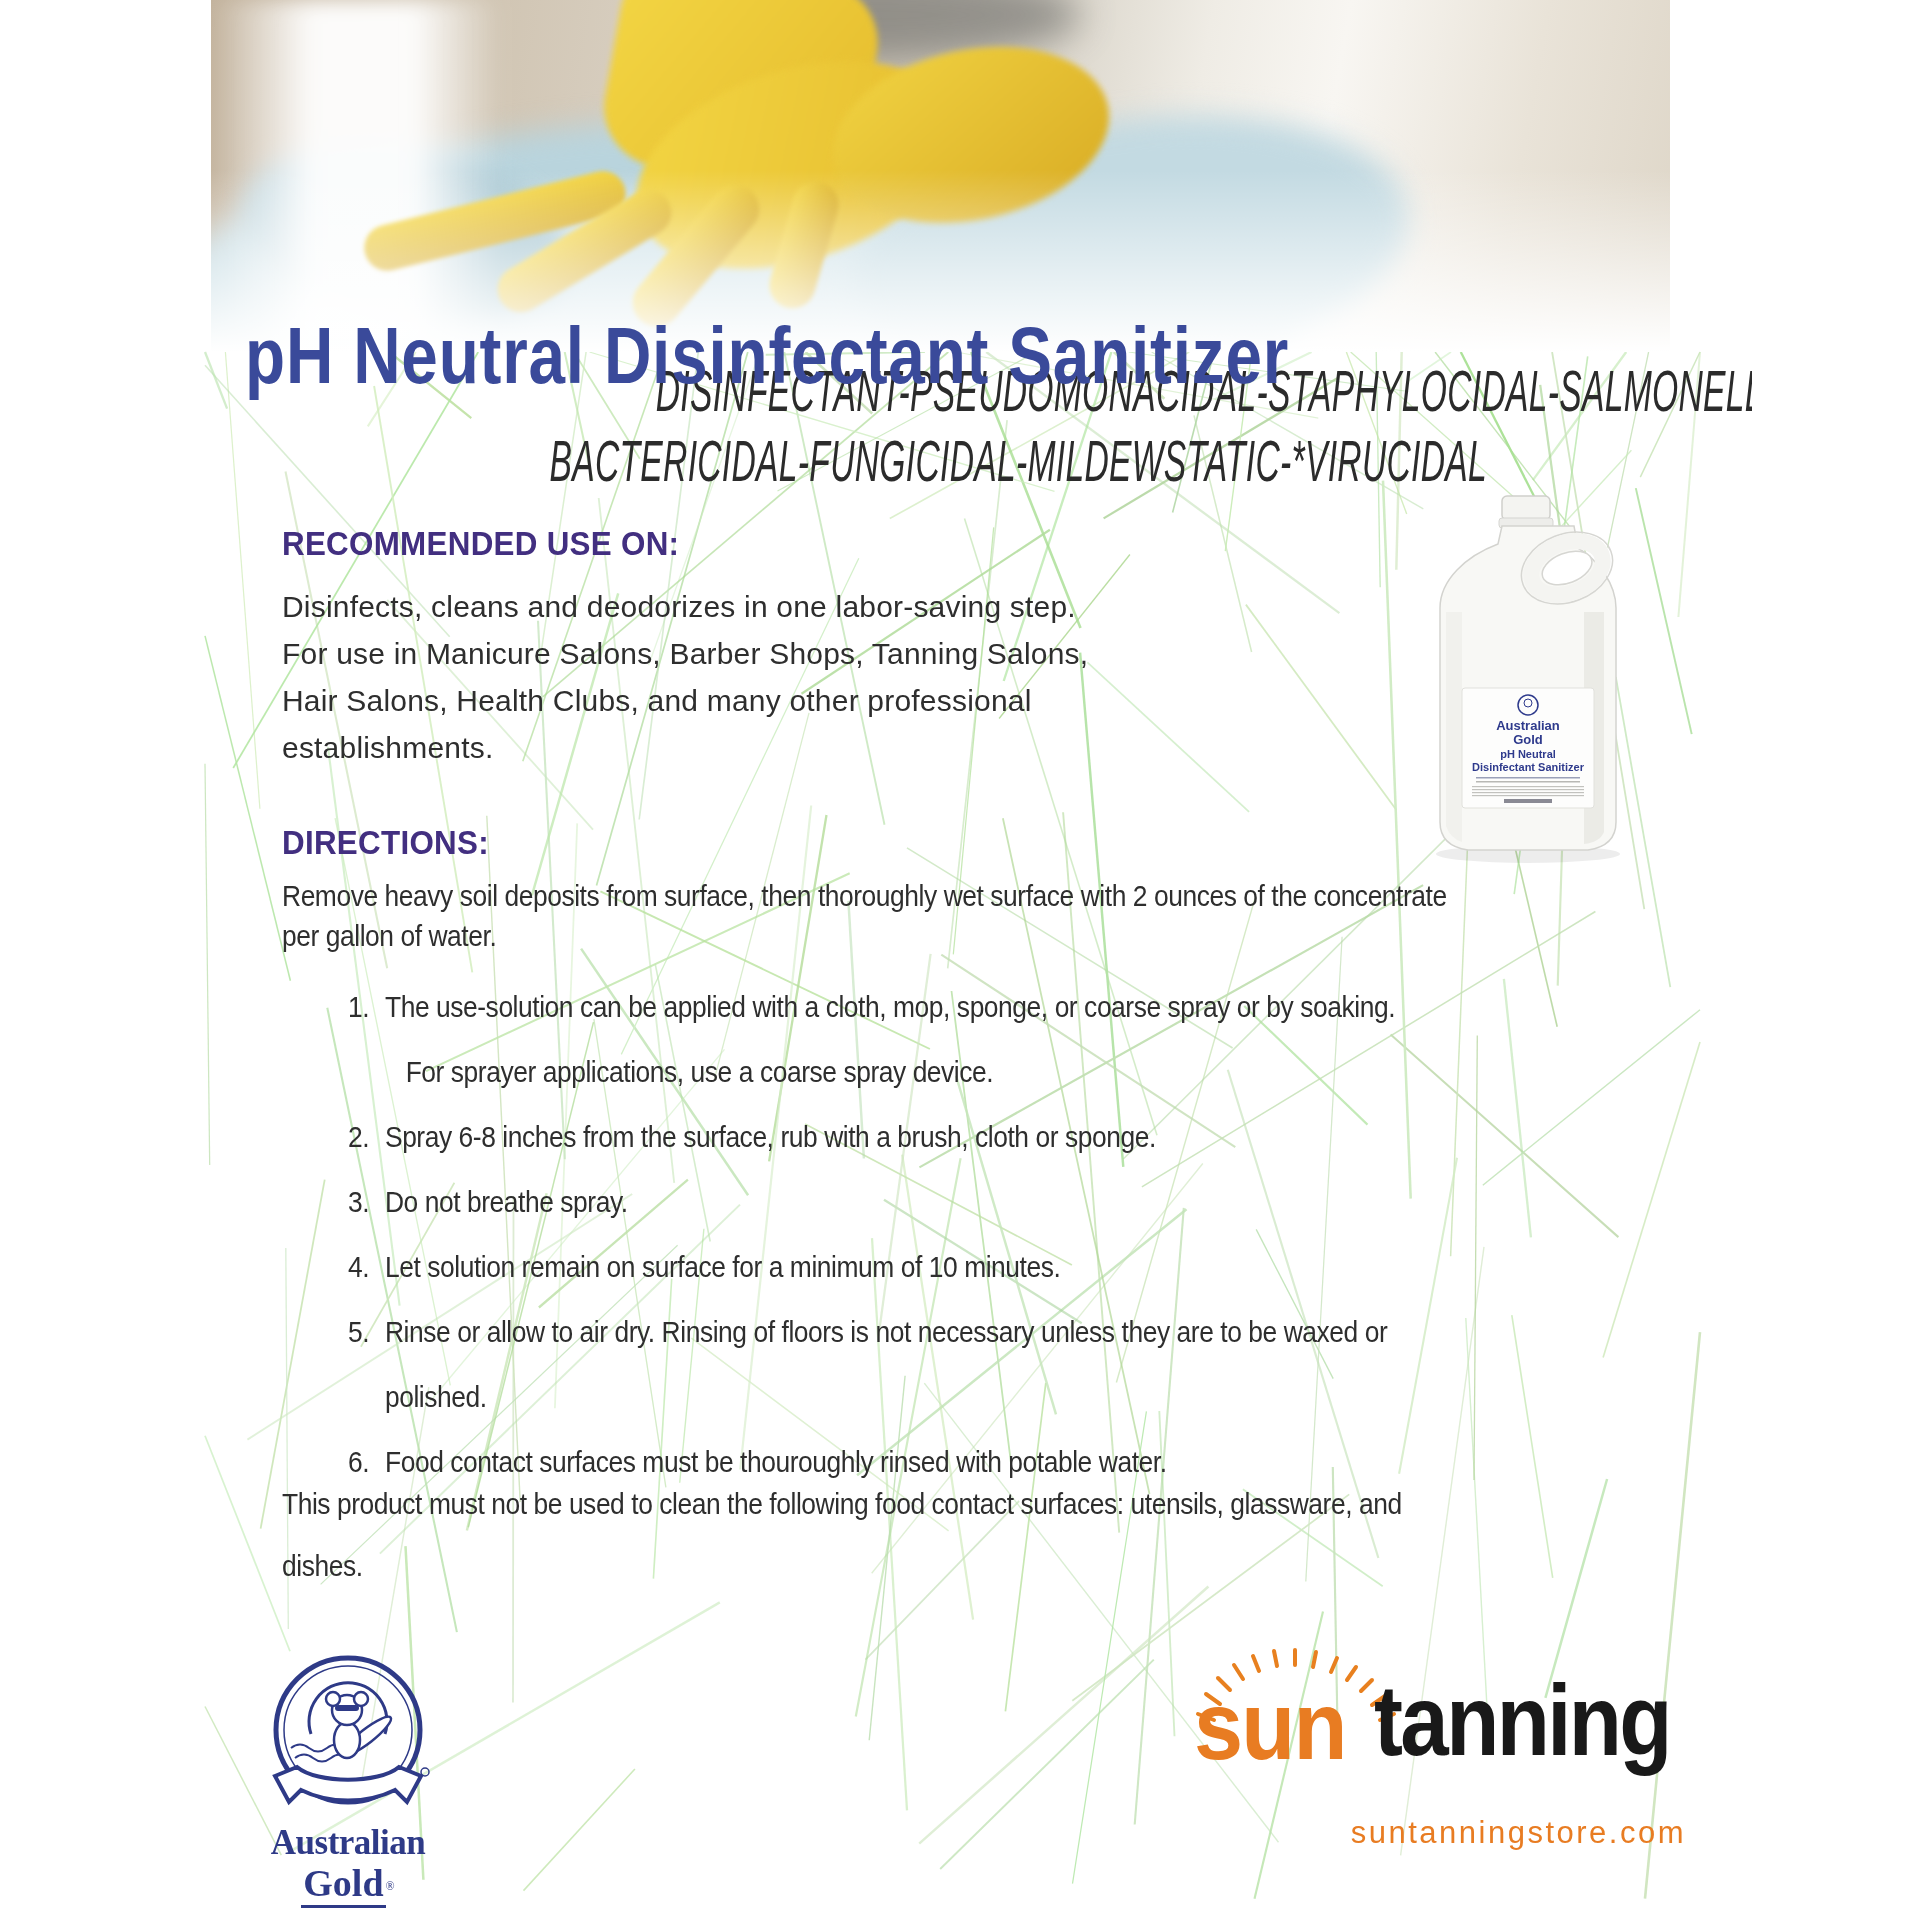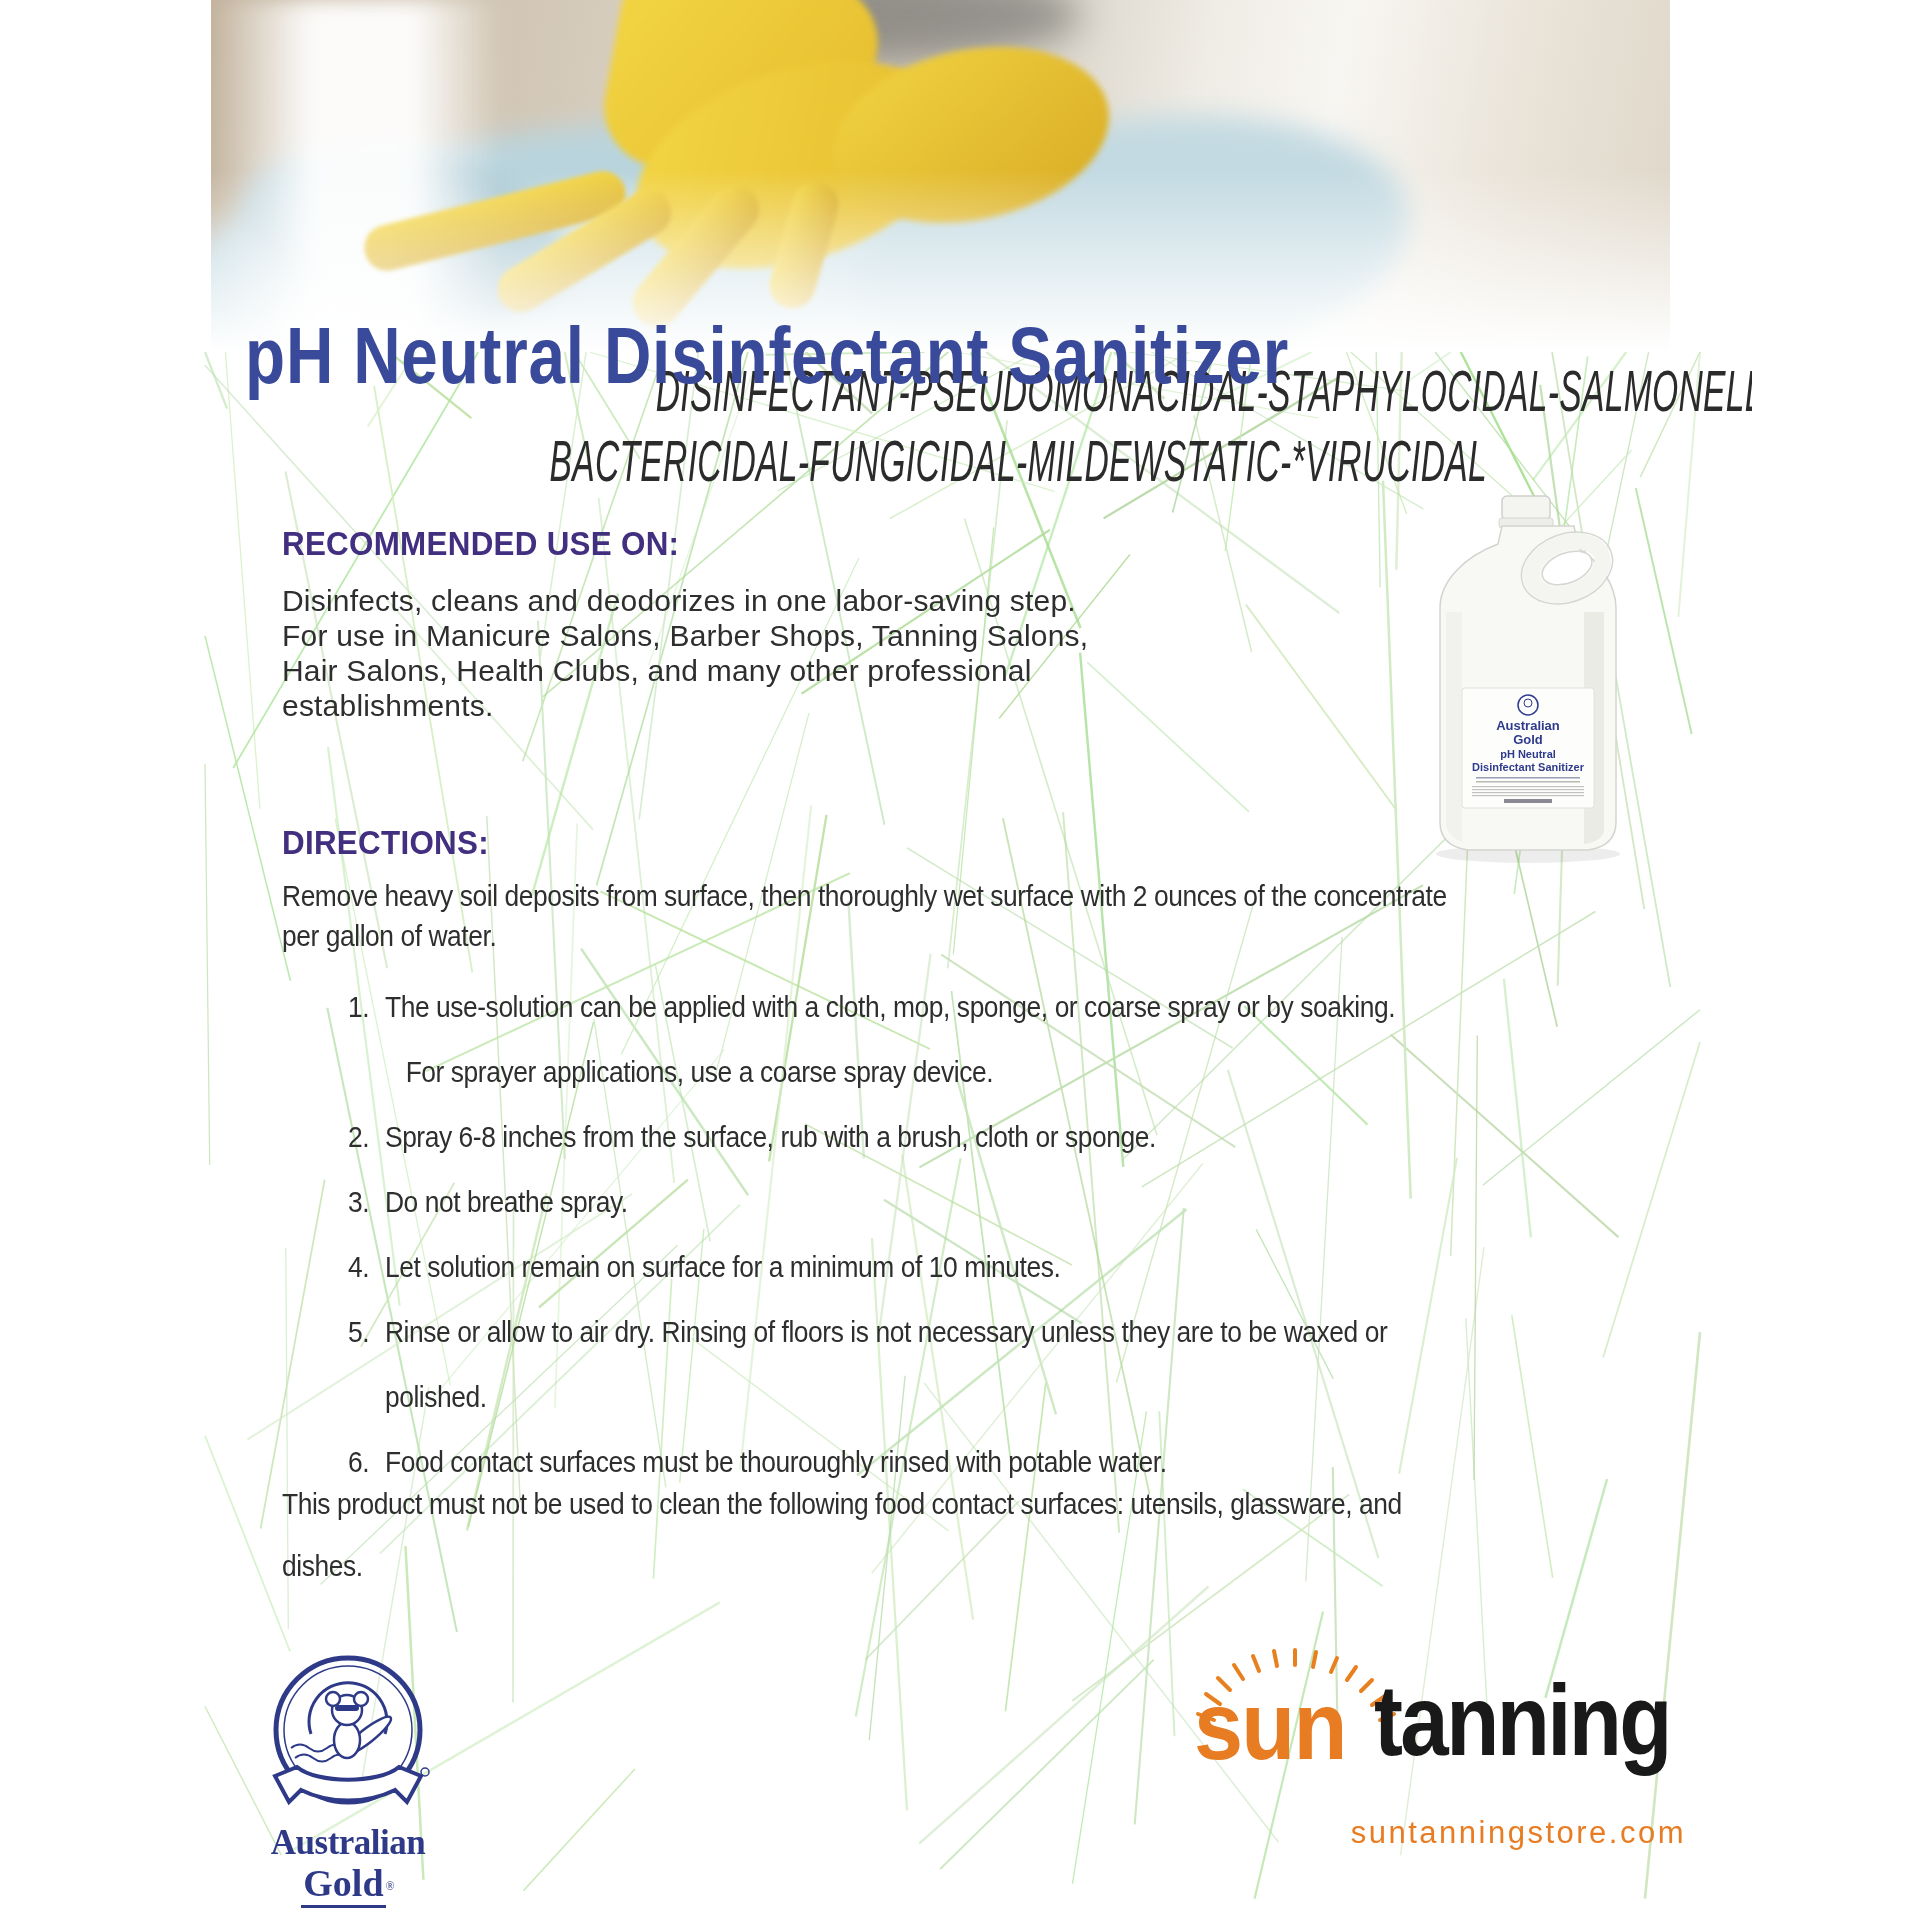--- a/index.html
+++ b/index.html
@@ -33,21 +33,21 @@
          color:#3a4a9a;letter-spacing:1px;white-space:nowrap;transform:scaleX(.82);transform-origin:left;}
   .subtitle-wrap{position:absolute;left:210px;width:1490px;text-align:left;z-index:3;}
   .sub1{top:362px;} .sub2{top:432px;}
   .subtitle-wrap span{display:inline-block;font-style:italic;font-size:58px;line-height:1;color:#2b2b2b;
          letter-spacing:.5px;white-space:nowrap;transform:scaleX(.58);transform-origin:center;}
   
   .sec-heading{position:absolute;left:282px;z-index:3;font-size:33px;font-weight:700;color:#422f80;
          letter-spacing:.3px;white-space:nowrap;transform:scaleX(.95);transform-origin:left;line-height:40px;}
   .rec-head{top:524px;} .dir-head{top:823px;}
   .body-text{position:absolute;z-index:3;font-size:30px;color:#2e2e2e;white-space:pre-line;}
-  .rec-body{left:282px;top:583px;line-height:35px;letter-spacing:.2px;width:980px;}
+  .rec-body{left:282px;top:583px;line-height:47px;letter-spacing:.2px;width:980px;}
   .dir-intro{left:282px;top:876px;line-height:40px;letter-spacing:-.5px;width:1560px;transform:scaleX(.88);transform-origin:left;white-space:pre-line;}
   .steps{position:absolute;left:348px;top:974px;width:1600px;z-index:3;transform:scaleX(.88);transform-origin:left;}
   .step{position:relative;padding-left:42px;font-size:30px;line-height:65px;letter-spacing:-.5px;color:#2e2e2e;}
   .step-num{position:absolute;left:0;top:0;}
   .step-text{display:block;white-space:pre-wrap;}
   .footnote{left:282px;top:1473px;line-height:62px;letter-spacing:-.5px;width:1560px;transform:scaleX(.88);transform-origin:left;}
   
   .bottle{position:absolute;left:1432px;top:492px;z-index:3;}
   
   .ag-logo{position:absolute;left:255px;top:1650px;width:186px;z-index:3;text-align:center;}

